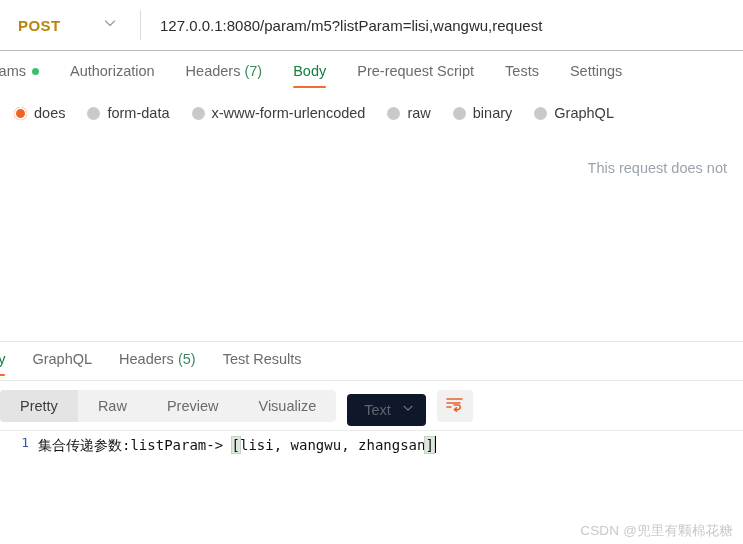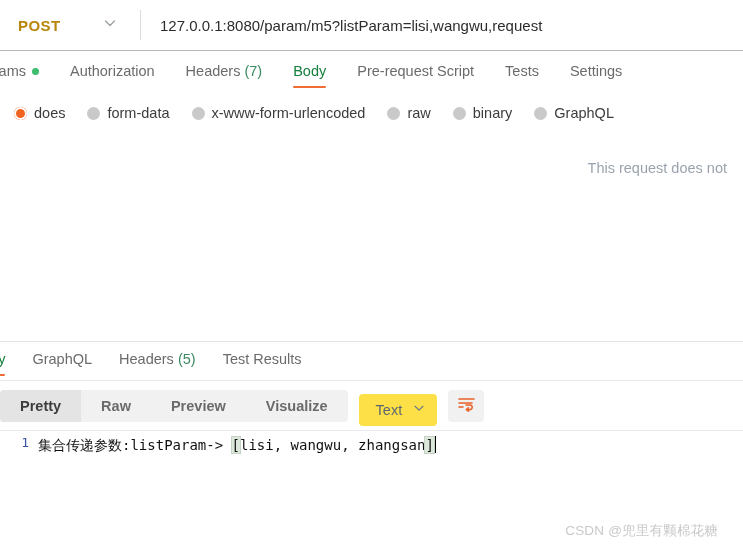--- a/index.html
+++ b/index.html
@@ -185,30 +185,29 @@
     overflow: hidden;
   }
   .seg {
     display: flex;
     align-items: center;
     padding: 0 20px;
     font-size: 14.5px;
     color: #6b6b6b;
     cursor: pointer;
     white-space: nowrap;
-    font-weight: bold;
   }
   .seg.active {
     background: #e4e4e4;
     color: #3c3c3c;
   }
   .type-select {
     display: flex;
     align-items: center;
-    background: #fde047;
+    background: #0f172a;
     border-radius: 4px;
     height: 32px;
     padding: 0 11px 0 17px;
     margin-left: 11px;
     cursor: pointer;
     margin-top: 8px;
   }
   .type-select .type-label {
     font-size: 14.5px;
     color: #5b6670;
@@ -265,21 +264,21 @@
     width: 1.5px;
     height: 17px;
     background: #000;
     vertical-align: -3px;
     margin-left: 1px;
   }
 
   
   .watermark {
     position: absolute;
-    right: 25px;
+    right: 10px;
     bottom: 4px;
     font-size: 13.5px;
     color: #c9c9c9;
     white-space: nowrap;
     letter-spacing: 0.2px;
     text-align: center;
   }
 </style>
 </head>
 <body>

